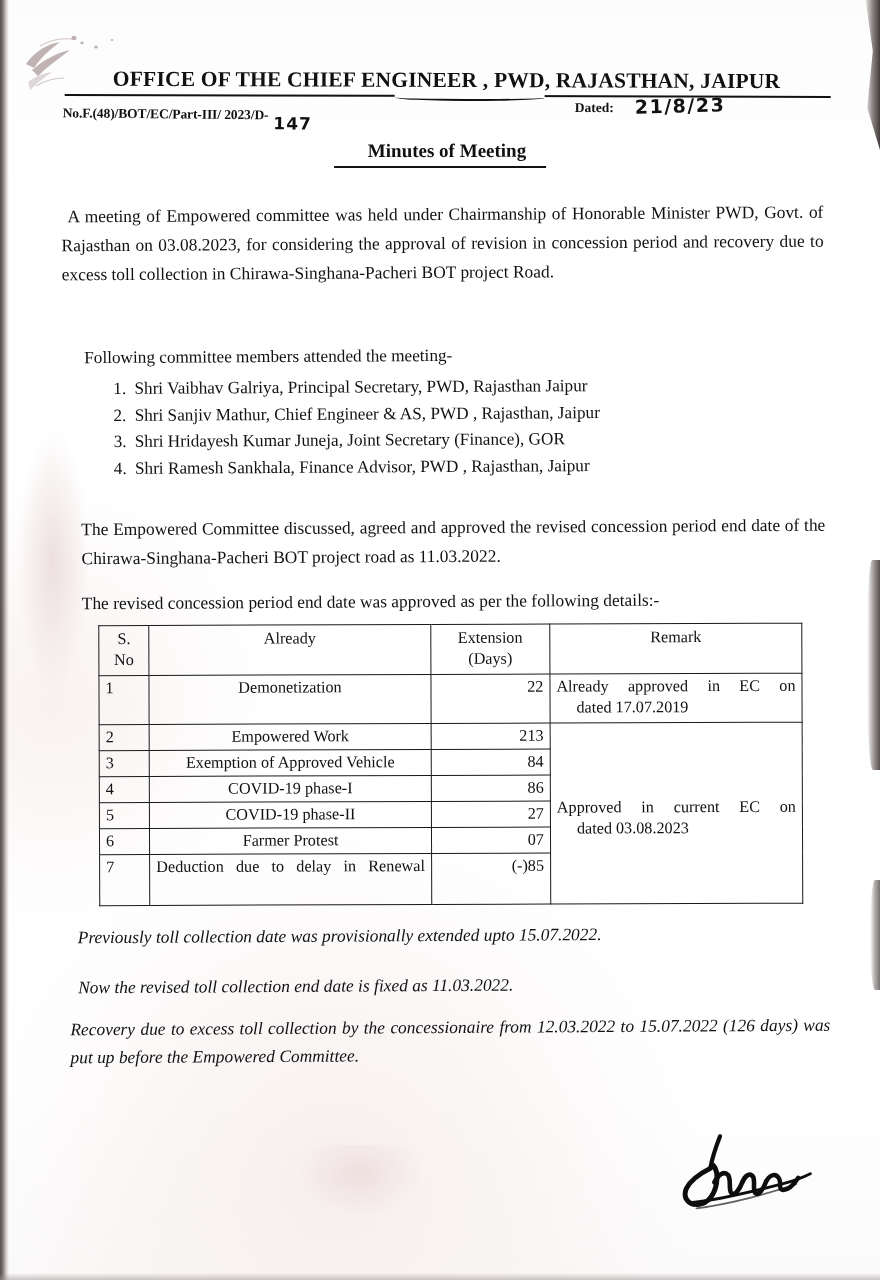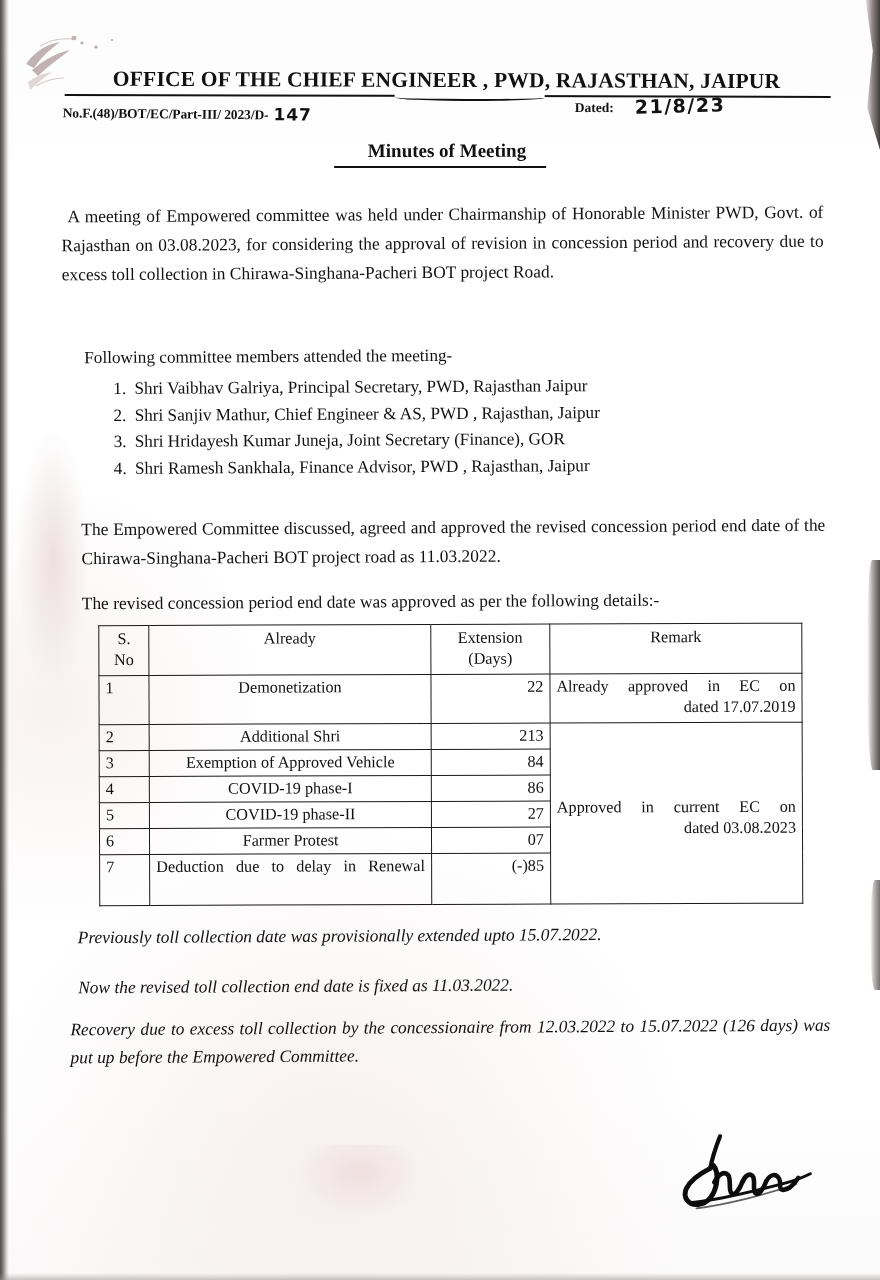--- a/index.html
+++ b/index.html
@@ -131,21 +131,21 @@
     letter-spacing: -0.1px;
     transform: rotate(0.9deg);
   }
   .ref-hand {
     font-family: "DejaVu Sans", sans-serif;
     font-weight: bold;
     font-size: 17px;
     letter-spacing: 1px;
     margin-left: 5px;
     position: relative;
-    top: 1px;
+    top: 10px;
   }
   .dated-label {
     position: absolute;
     left: 578px; top: 101px;
     font-size: 13.5px;
     font-weight: bold;
     transform: rotate(0.6deg);
   }
   .dated-hand {
     position: absolute;
@@ -227,21 +227,21 @@
   .th-sno { text-align: left; padding-left: 7px; }
   td.just {
     text-align: justify;
     text-align-last: justify;
     padding-right: 8px;
   }
   td.rem-just {
     text-align: justify;
     padding-right: 7px;
   }
-  td.rem-just .lastline { text-align: right; margin-left: 20px; }
+  td.rem-just .lastline { text-align: left; margin-left: 20px; }
   .row-tall td { height: 44px; }
   .row-last td { height: 46px; }
 
   
   .p-ital {
     position: absolute;
     font-style: italic;
     font-size: 17.4px;
     line-height: 28px;
     text-align: justify;
@@ -334,21 +334,21 @@
           <td class="c-sno">1</td>
           <td class="c-det">Demonetization</td>
           <td class="c-ext">22</td>
           <td class="c-rem rem-just" rowspan="1">
             <div style="text-align:justify;text-align-last:justify;">Already approved in EC on</div>
             <div class="lastline">dated 17.07.2019</div>
           </td>
         </tr>
         <tr>
           <td class="c-sno">2</td>
-          <td class="c-det">Additional Shri</td>
+          <td class="c-det">Empowered Work</td>
           <td class="c-ext">213</td>
           <td class="c-rem rem-just" rowspan="6" style="vertical-align:middle">
             <div style="text-align:justify;text-align-last:justify;margin-top:10px;">Approved in current EC on</div>
             <div class="lastline">dated 03.08.2023</div>
           </td>
         </tr>
         <tr>
           <td class="c-sno">3</td>
           <td class="c-det">Exemption of Approved Vehicle</td>
           <td class="c-ext">84</td>

